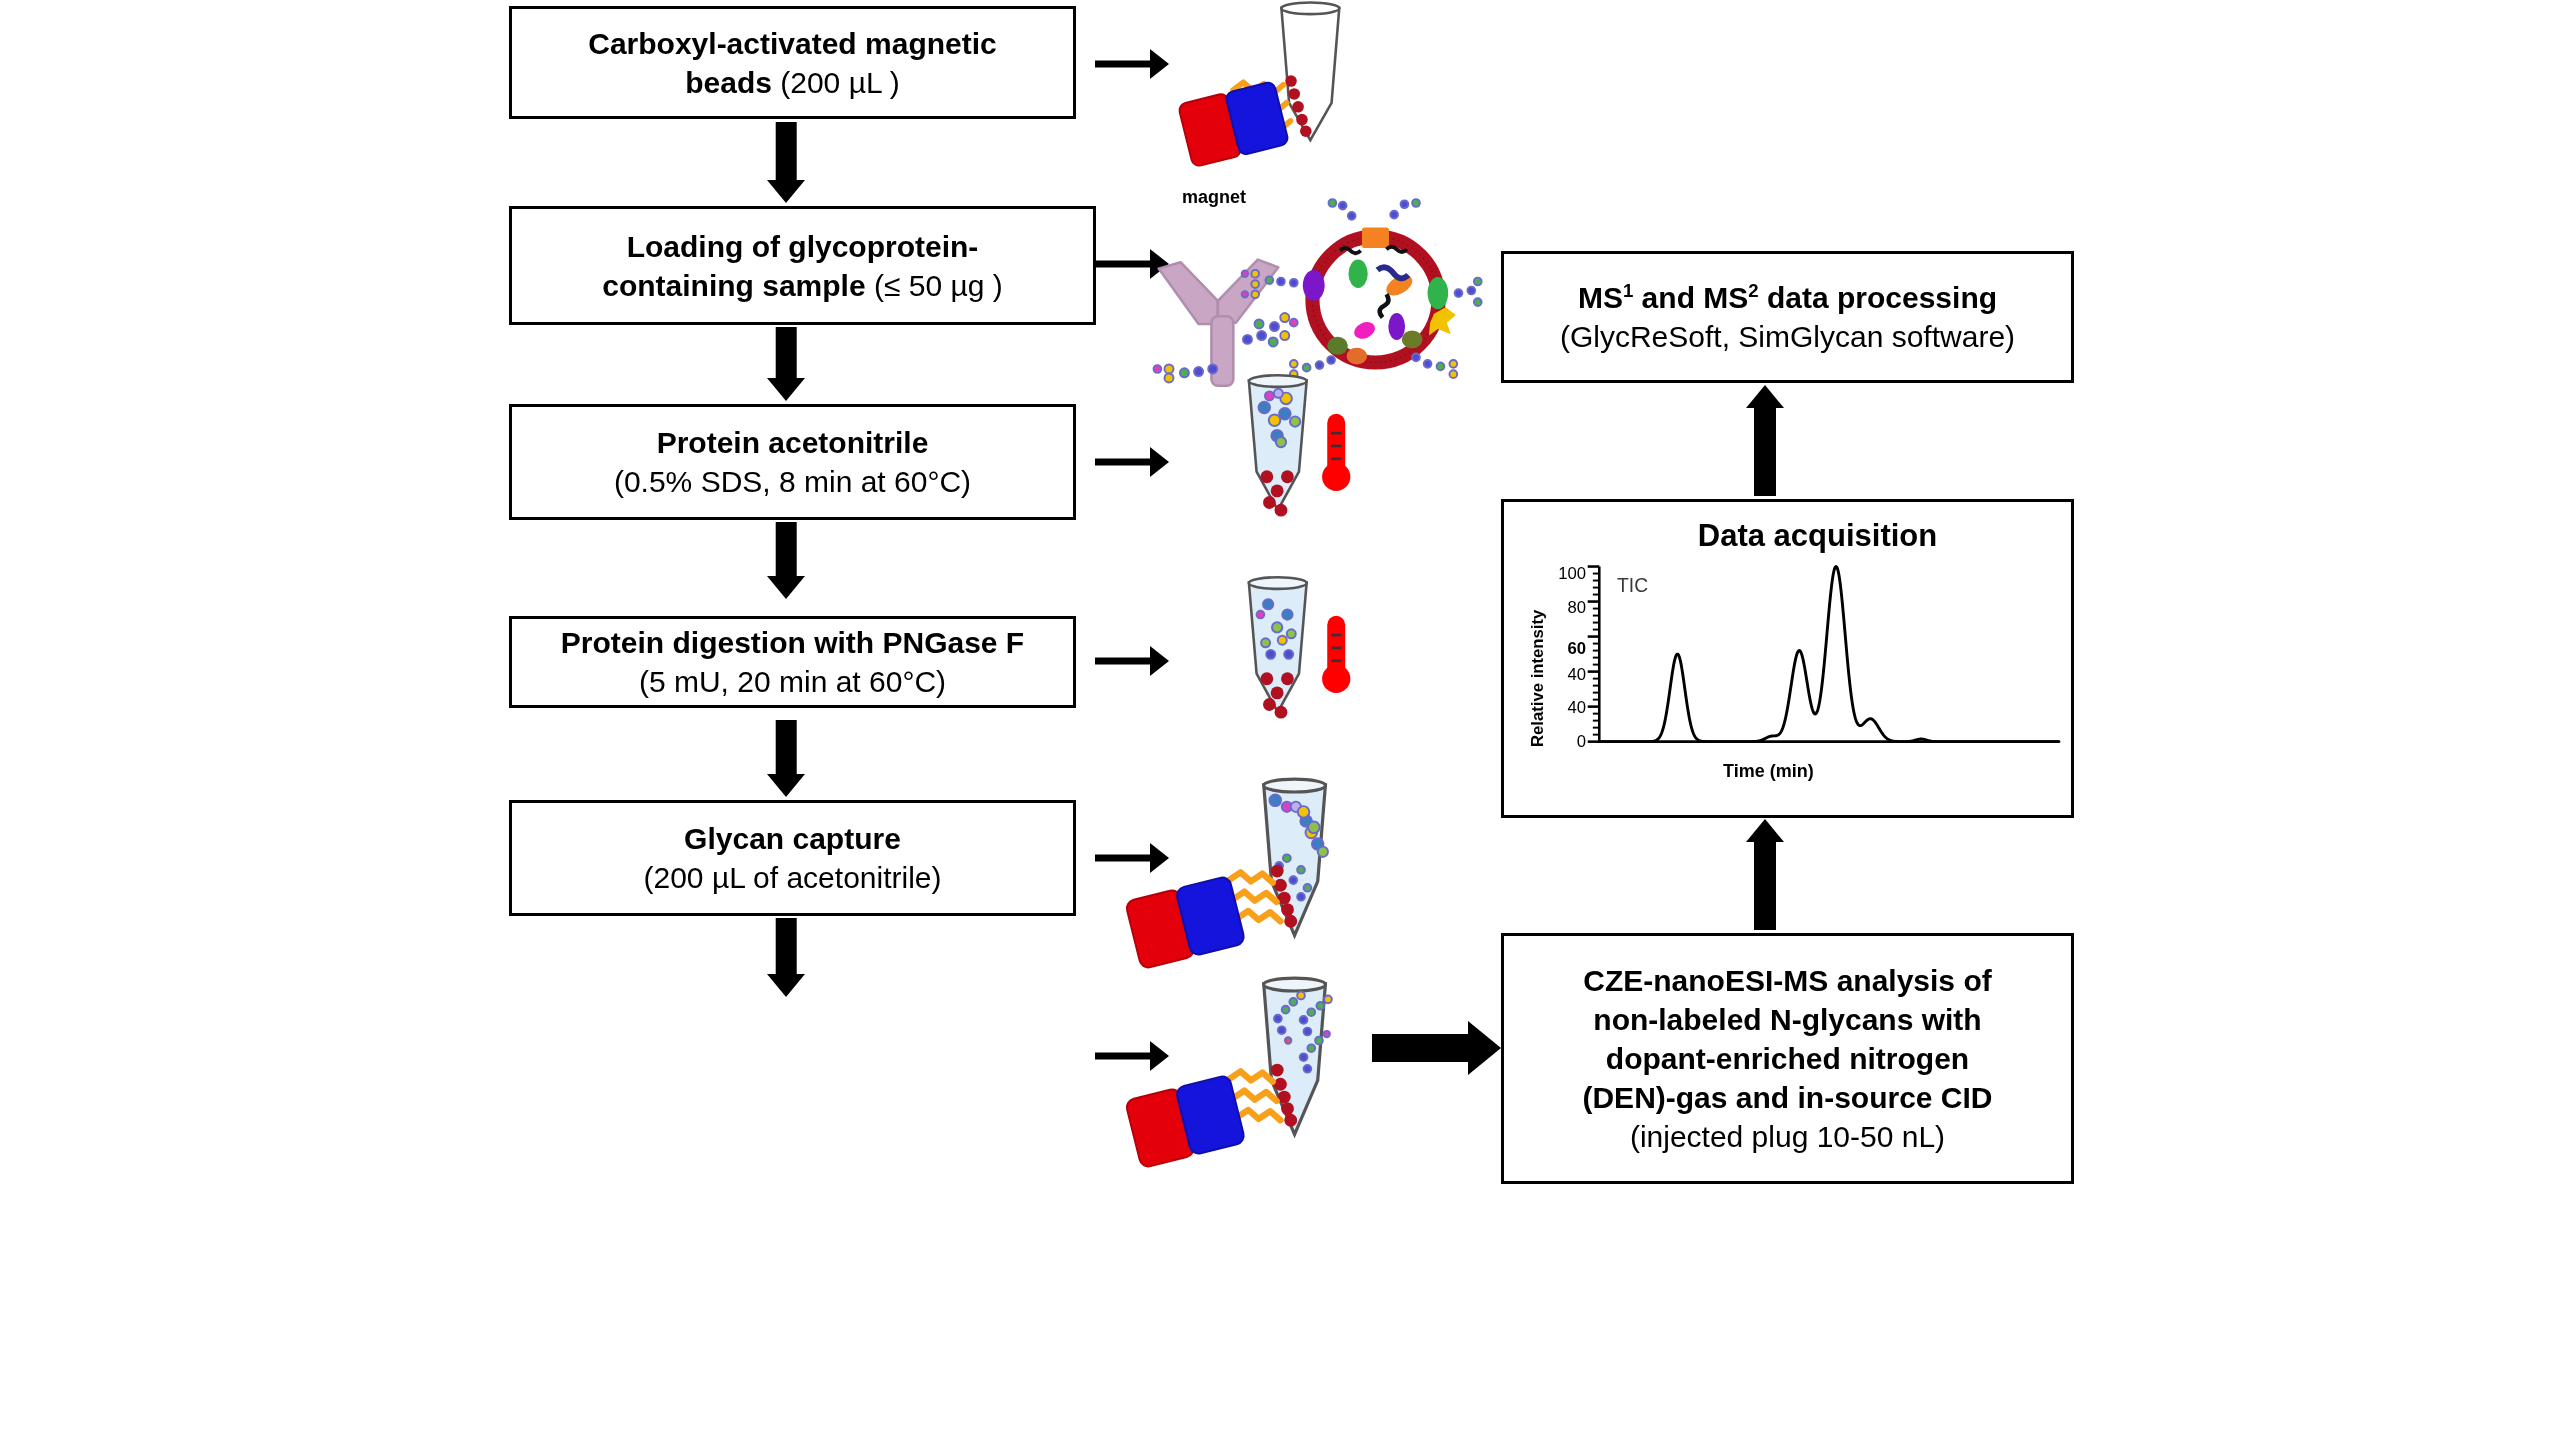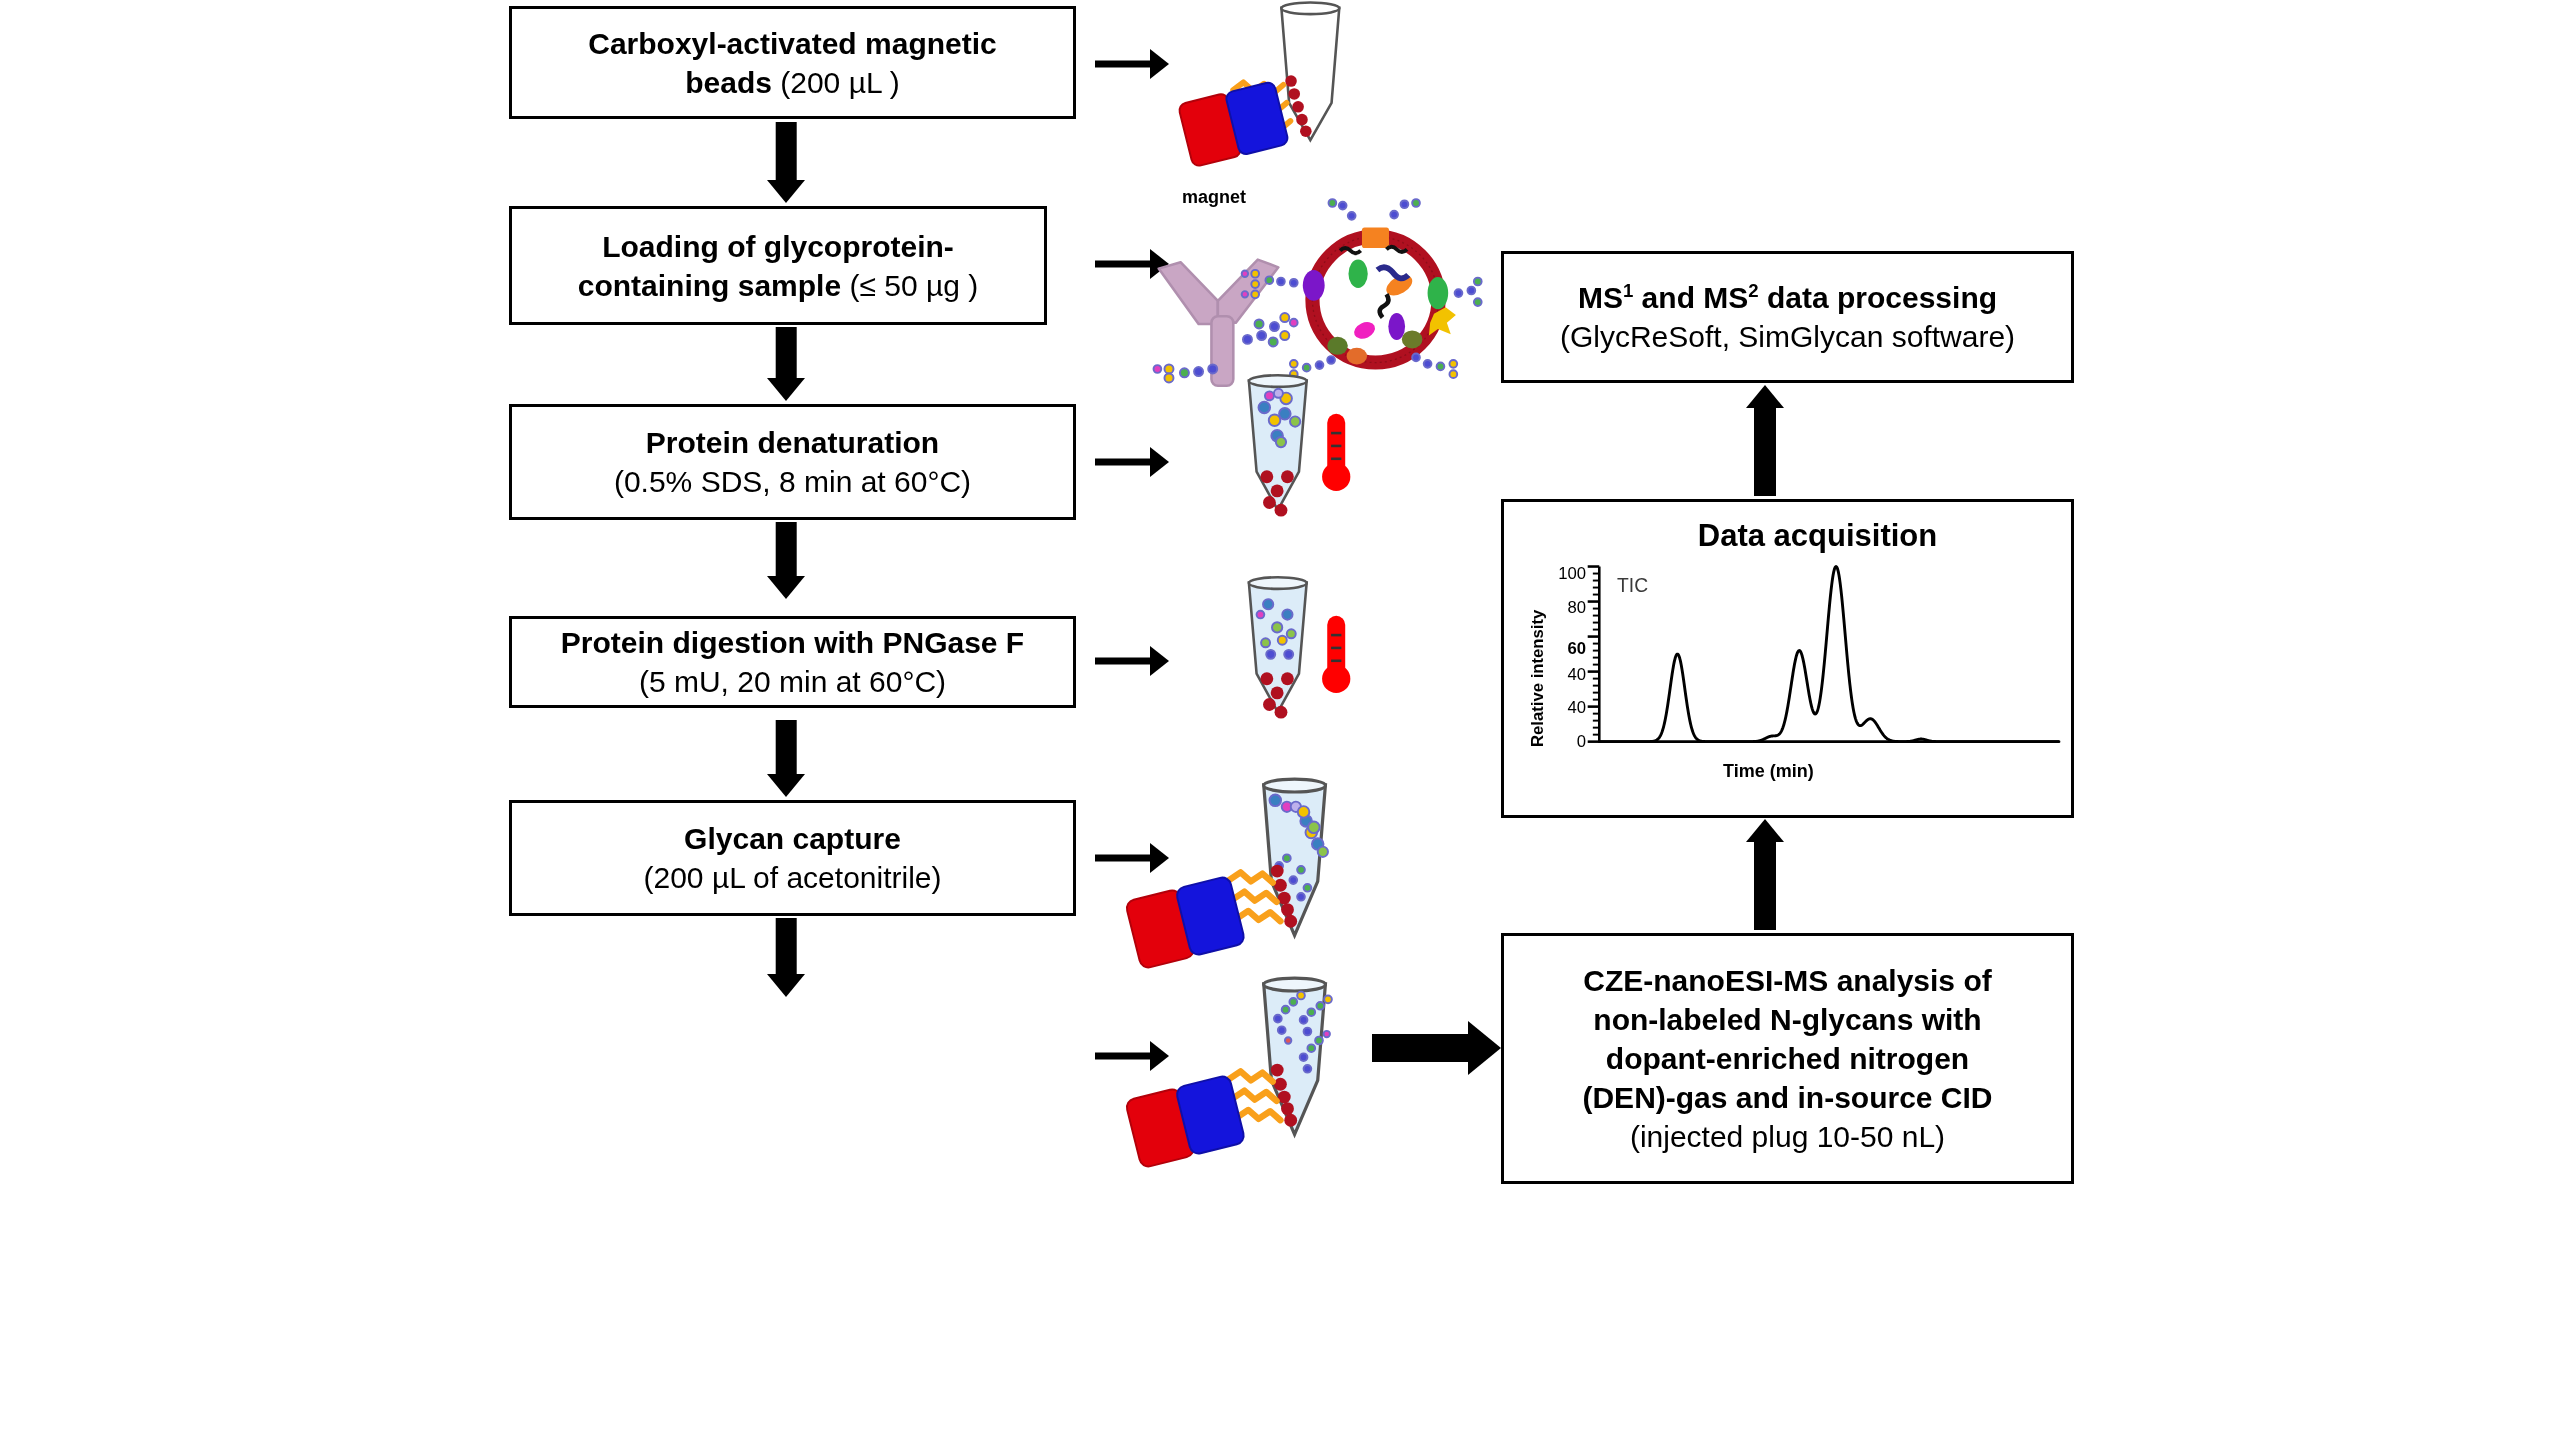--- a/index.html
+++ b/index.html
@@ -158,32 +158,32 @@
   <div class="flowbox" style="left:509px; top:6.4px; width:567px; height:113px;">
     <span class="ln bold fs-step">Carboxyl-activated magnetic</span>
     <span class="ln fs-step"><b>beads</b> <span>(200 µL )</span></span>
   </div>
 
   <div class="vthick" style="left:760px; top:122px; width:52px; height:81px;">
     <div class="shaft" style="width:20.6px; height:59px;"></div>
     <div class="head"></div>
   </div>
 
-  <div class="flowbox" style="left:509px; top:206px; width:538px; height:119px;">
+  <div class="flowbox" style="left:509px; top:206px; width:587px; height:119px;">
     <span class="ln bold fs-step">Loading of glycoprotein-</span>
     <span class="ln fs-step"><b>containing sample</b> <span>(≤ 50 µg )</span></span>
   </div>
 
   <div class="vthick" style="left:760px; top:327px; width:52px; height:74px;">
     <div class="shaft" style="width:20.6px; height:53px;"></div>
     <div class="head"></div>
   </div>
 
   <div class="flowbox" style="left:509px; top:404px; width:567px; height:116px;">
-    <span class="ln bold fs-step">Protein denaturation</span>
+    <span class="ln bold fs-step">Protein acetonitrile</span>
     <span class="ln reg fs-step">(0.5% SDS, 8 min at 60°C)</span>
   </div>
 
   <div class="vthick" style="left:760px; top:522px; width:52px; height:77px;">
     <div class="shaft" style="width:20.6px; height:55px;"></div>
     <div class="head"></div>
   </div>
 
   <div class="flowbox" style="left:509px; top:616px; width:567px; height:92px;">
     <span class="ln bold fs-step">Protein digestion with PNGase F</span>

